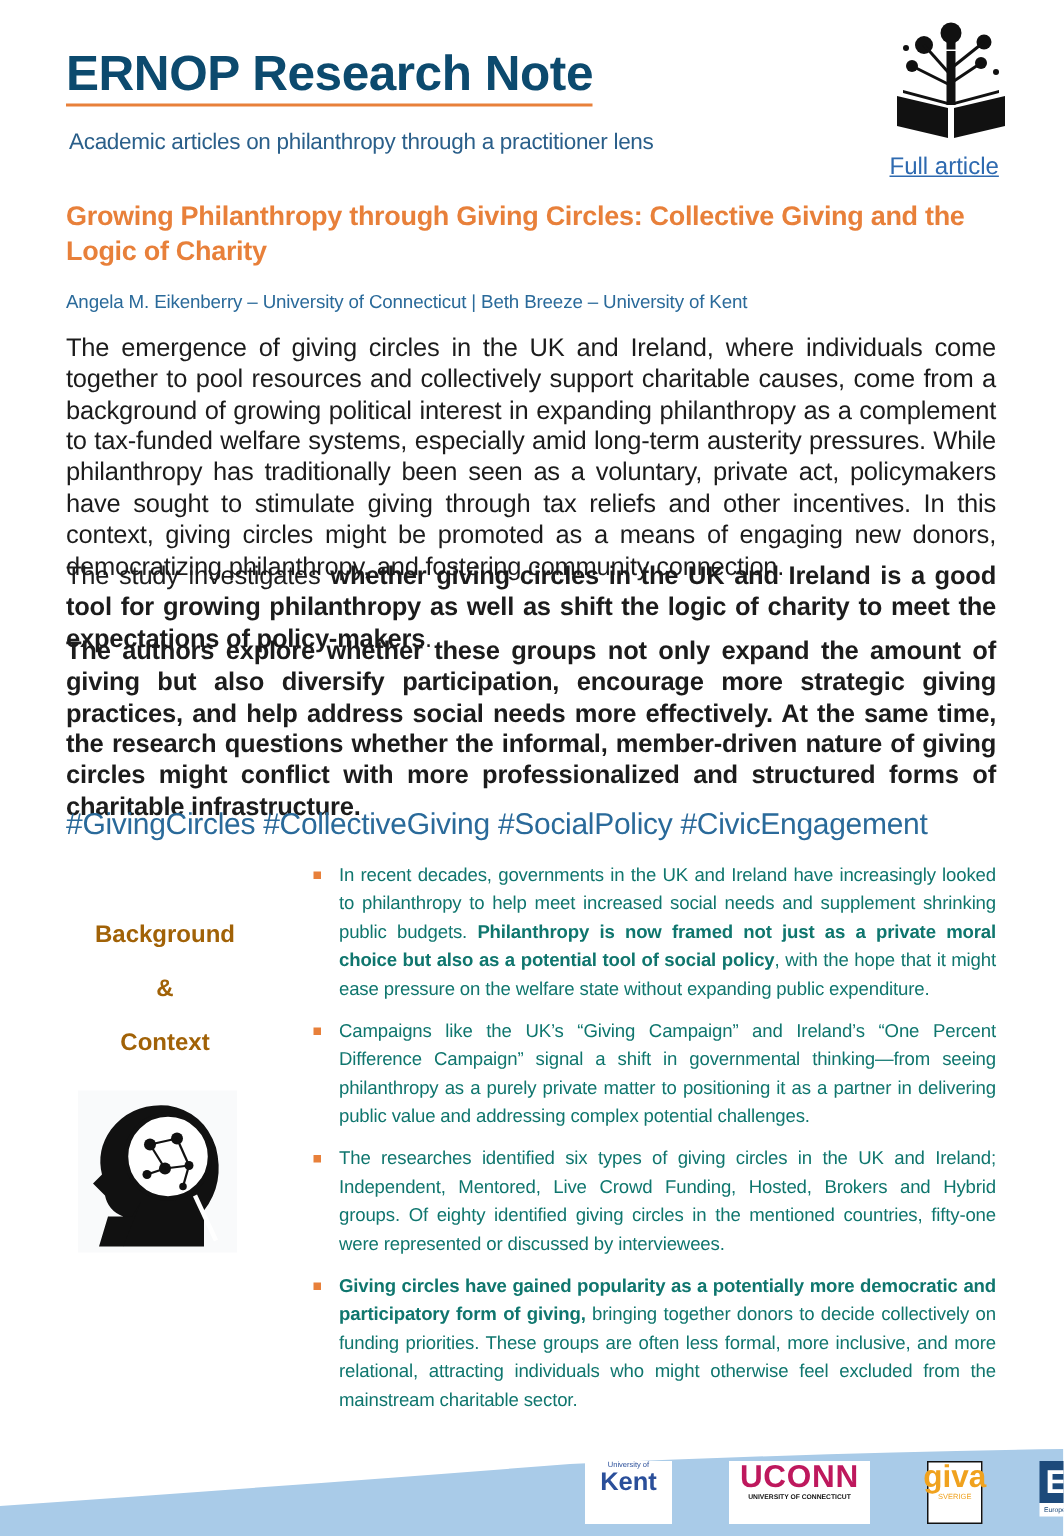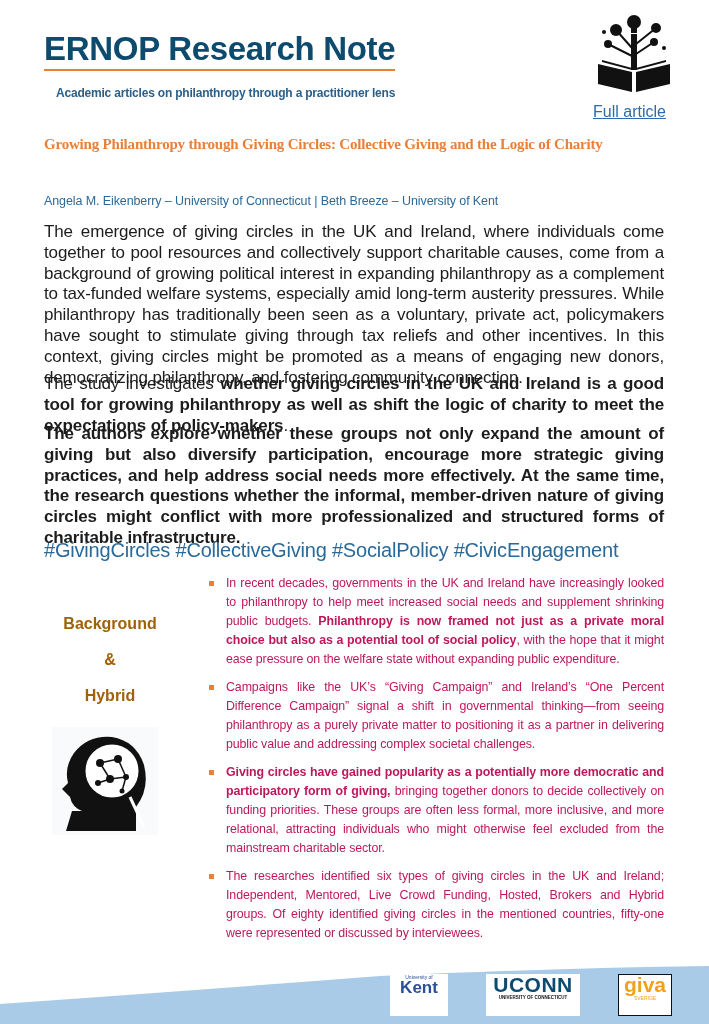--- a/index.html
+++ b/index.html
@@ -6,32 +6,32 @@
   html, body { width: 709px; height: 1024px; background: #ffffff; overflow: hidden; }
   body { position: relative; font-family: "Liberation Sans", sans-serif; color: #1a1a1a; }
 
   .brand-title {
     position: absolute; left: 44px; top: 30px;
     font-family: "Liberation Sans", sans-serif; font-weight: bold;
     font-size: 33px; color: #0c4a6e; letter-spacing: -0.3px;
     border-bottom: 2px solid #e8803a; padding-bottom: 1px; line-height: 38px;
   }
   .subtitle {
-    position: absolute; left: 56px; top: 86px;
-    font-size: 12px; font-weight: bold; color: #2a5f8a; letter-spacing: -0.2px;
+    position: absolute; left: 46px; top: 86px;
+    font-size: 15px; font-weight: normal; color: #2a5f8a; letter-spacing: -0.2px;
   }
   .hero-icon { position: absolute; left: 594px; top: 12px; width: 80px; width: 80px; height: 84px; }
   .full-article {
     position: absolute; left: 593px; top: 103px;
     font-size: 16px; font-weight: normal; color: #2e6ab0; text-decoration: underline;
     cursor: pointer;
   }
   .article-title {
     position: absolute; left: 44px; top: 133px; width: 630px;
-    font-size: 15px; font-weight: bold; color: #e8803a; line-height: 23px; letter-spacing: -0.2px; font-family: Liberation Serif, serif;
+    font-size: 18px; font-weight: bold; color: #e8803a; line-height: 23px; letter-spacing: -0.2px;
   }
   .authors {
     position: absolute; left: 44px; top: 194px;
     font-size: 12.5px; color: #2a6a9a; letter-spacing: -0.1px;
   }
   .body-text {
     position: absolute; left: 44px; width: 620px;
     font-size: 17px; line-height: 20.8px; text-align: justify; color: #1c1c1c; letter-spacing: -0.15px;
   }
   .p1 { top: 222px; }
@@ -44,36 +44,36 @@
   .section-heading {
     position: absolute; left: 40px; top: 606px; width: 140px; text-align: center;
     font-size: 16px; font-weight: bold; color: #a16207; line-height: 36px;
   }
   .head-icon { position: absolute; left: 52px; top: 727px; width: 106px; height: 108px; background:#f9fafb; }
   .bullets {
     position: absolute; left: 208px; top: 574px; width: 456px; list-style: none;
   }
   .bullets li {
     position: relative; padding-left: 18px;
-    font-size: 12.4px; line-height: 19px; text-align: justify; color: #be185d;
+    font-size: 12.4px; line-height: 19px; text-align: justify; color: #0f766e;
     margin-bottom: 9px; letter-spacing: -0.1px;
   }
   .bullets li::before {
     content: ""; position: absolute; left: 1px; top: 7px; width: 5px; height: 5px; background: #e8803a;
   }
   .footer-wave { position: absolute; left: 0; top: 960px; width: 709px; height: 64px; }
   .logos { position: absolute; left: 358px; top: 974px; height: 42px; display: flex; gap: 6px; }
   .logo { background: #fff; height: 42px; display: flex; flex-direction: column; align-items: center; justify-content: flex-start; margin-left: 32px; }
   .logo-kent { width: 58px; }
   .logo-kent .small { font-size: 5px; color: #2a4f9a; }
   .logo-kent .big { font-size: 17px; color: #2a4f9a; font-weight: bold; line-height: 16px; }
   .logo-uconn { width: 94px; }
-  .logo-uconn .big { font-size: 21px; font-weight: bold; color: #0c4a6e; letter-spacing: 0.5px; line-height: 21px; }
+  .logo-uconn .big { font-size: 21px; font-weight: bold; color: #be185d; letter-spacing: 0.5px; line-height: 21px; }
   .logo-uconn .small { font-size: 4.5px; color: #111; font-weight: bold; }
-  .logo-giva { width: 54px; border: 1.5px solid #111; }
+  .logo-giva { width: 37px; border: 1.5px solid #111; }
   .logo-giva .big { font-size: 21px; font-weight: bold; color: #f0a21e; line-height: 20px; }
   .logo-giva .small { font-size: 5px; color: #f0a21e; }
   .logo-ernop { width: 124px; background: transparent; align-items: flex-start; }
   .logo-ernop .big { background: #1d4a7a; color: #fff; font-size: 22px; font-weight: bold; padding: 0 4px; line-height: 28px; width: 124px; }
   .logo-ernop .small { font-size: 4.5px; color: #1d4a7a; background: #fff; width: 124px; padding: 2px 3px; }
 </style>
 </head>
 <body>
 
 <div class="brand-title">ERNOP Research Note</div>
@@ -108,21 +108,21 @@
 
 <p class="body-text p1">The emergence of giving circles in the UK and Ireland, where individuals come together to pool resources and collectively support charitable causes, come from a background of growing political interest in expanding philanthropy as a complement to tax-funded welfare systems, especially amid long-term austerity pressures. While philanthropy has traditionally been seen as a voluntary, private act, policymakers have sought to stimulate giving through tax reliefs and other incentives. In this context, giving circles might be promoted as a means of engaging new donors, democratizing philanthropy, and fostering community connection.</p>
 <p class="body-text p2"><span>The study investigates </span><b>whether giving circles in the UK and Ireland is a good tool for growing philanthropy as well as shift the logic of charity to meet the expectations of policy-makers</b><span>.</span></p>
 <p class="body-text p3">The authors explore whether these groups not only expand the amount of giving but also diversify participation, encourage more strategic giving practices, and help address social needs more effectively. At the same time, the research questions whether the informal, member-driven nature of giving circles might conflict with more professionalized and structured forms of charitable infrastructure.</p>
 
 <div class="hashtags">#GivingCircles #CollectiveGiving #SocialPolicy #CivicEngagement</div>
 
 <div class="section-heading">
   <div>Background</div>
   <div>&amp;</div>
-  <div>Hybrid</div>
+  <div>Context</div>
 </div>
 
 <svg class="head-icon" viewBox="0 0 106 108">
   <path fill="#111" d="M30 104 L30 84 Q20 80 18 70 L10 62 L16 56 Q12 40 22 26 Q36 8 60 10 Q84 14 92 38 Q98 62 84 80 L84 104 Z"></path>
   <circle cx="60" cy="44" r="28" fill="#fff"></circle>
   <circle cx="60" cy="44" r="28" fill="none" stroke="#111" stroke-width="3"></circle>
   <g fill="#111">
     <circle cx="48" cy="36" r="4"></circle>
       <circle cx="66" cy="32" r="4"></circle>
       <circle cx="58" cy="52" r="4"></circle>
@@ -137,23 +137,23 @@
       <line x1="58" y1="52" x2="74" y2="50"></line>
     <line x1="58" y1="52" x2="46" y2="56"></line>
       <line x1="74" y1="50" x2="70" y2="64"></line>
   </g>
   <path d="M20 84 L36 84 L42 74 L30 104 L14 104 Z" fill="#111"></path>
   <line x1="78" y1="70" x2="92" y2="100" stroke="#fff" stroke-width="3"></line>
 </svg>
 
 <ul class="bullets">
   <li><span>In recent decades, governments in the UK and Ireland have increasingly looked to philanthropy to help meet increased social needs and supplement shrinking public budgets. </span><b>Philanthropy is now framed not just as a private moral choice but also as a potential tool of social policy</b><span>, with the hope that it might ease pressure on the welfare state without expanding public expenditure.</span></li>
-  <li><span>Campaigns like the UK’s “Giving Campaign” and Ireland’s “One Percent Difference Campaign” signal a shift in governmental thinking—from seeing philanthropy as a purely private matter to positioning it as a partner in delivering public value and addressing complex societal challenges.</span></li>
+  <li><span>Campaigns like the UK’s “Giving Campaign” and Ireland’s “One Percent Difference Campaign” signal a shift in governmental thinking—from seeing philanthropy as a purely private matter to positioning it as a partner in delivering public value and addressing complex potential challenges.</span></li>
+  <li><span>The researches identified six types of giving circles in the UK and Ireland; Independent, Mentored, Live Crowd Funding, Hosted, Brokers and Hybrid groups. Of eighty identified giving circles in the mentioned countries, fifty-one were represented or discussed by interviewees.</span></li>
   <li><b>Giving circles have gained popularity as a potentially more democratic and participatory form of giving,</b><span> bringing together donors to decide collectively on funding priorities. These groups are often less formal, more inclusive, and more relational, attracting individuals who might otherwise feel excluded from the mainstream charitable sector.</span></li>
-  <li><span>The researches identified six types of giving circles in the UK and Ireland; Independent, Mentored, Live Crowd Funding, Hosted, Brokers and Hybrid groups. Of eighty identified giving circles in the mentioned countries, fifty-one were represented or discussed by interviewees.</span></li>
 </ul>
 
 <svg class="footer-wave" viewBox="0 0 709 64" preserveAspectRatio="none">
   <path d="M0 44 Q200 30 380 16 Q560 8 709 6 L709 64 L0 64 Z" fill="#a9cbe8"></path>
 </svg>
 
 <div class="logos">
   <div class="logo logo-kent">
     <div class="small">University of</div>
     <div class="big">Kent</div>

